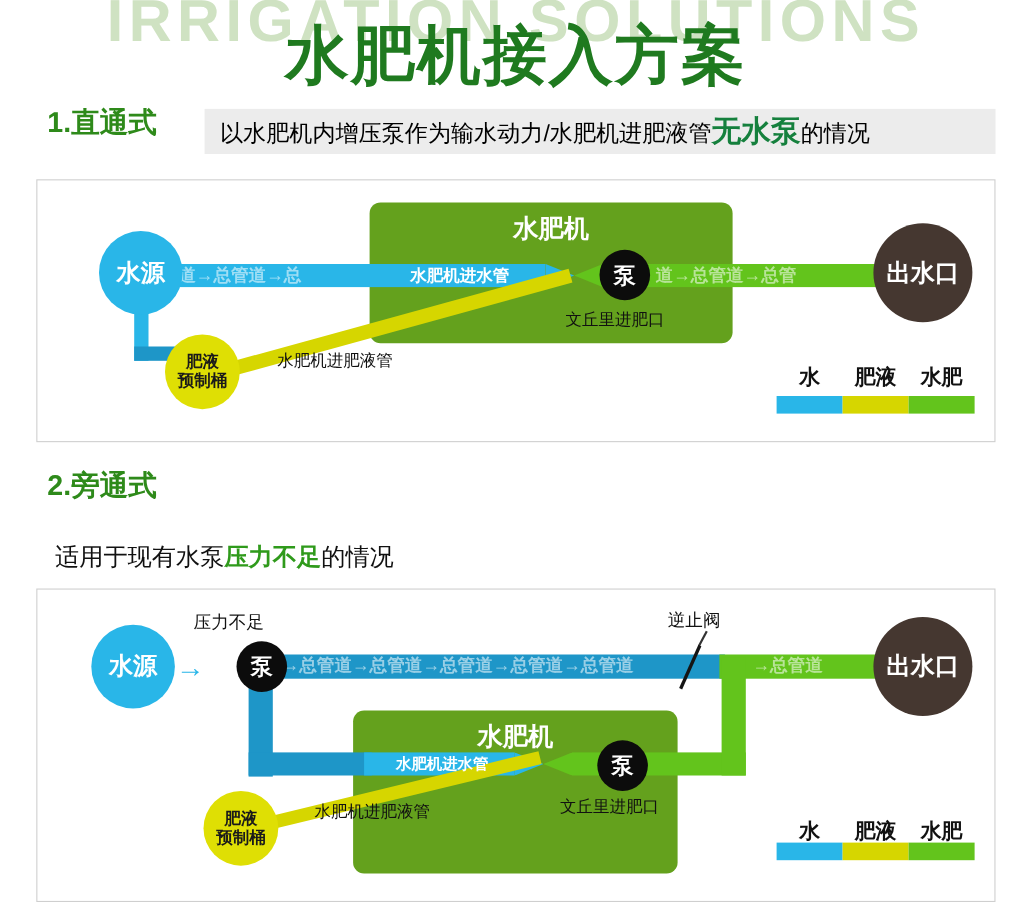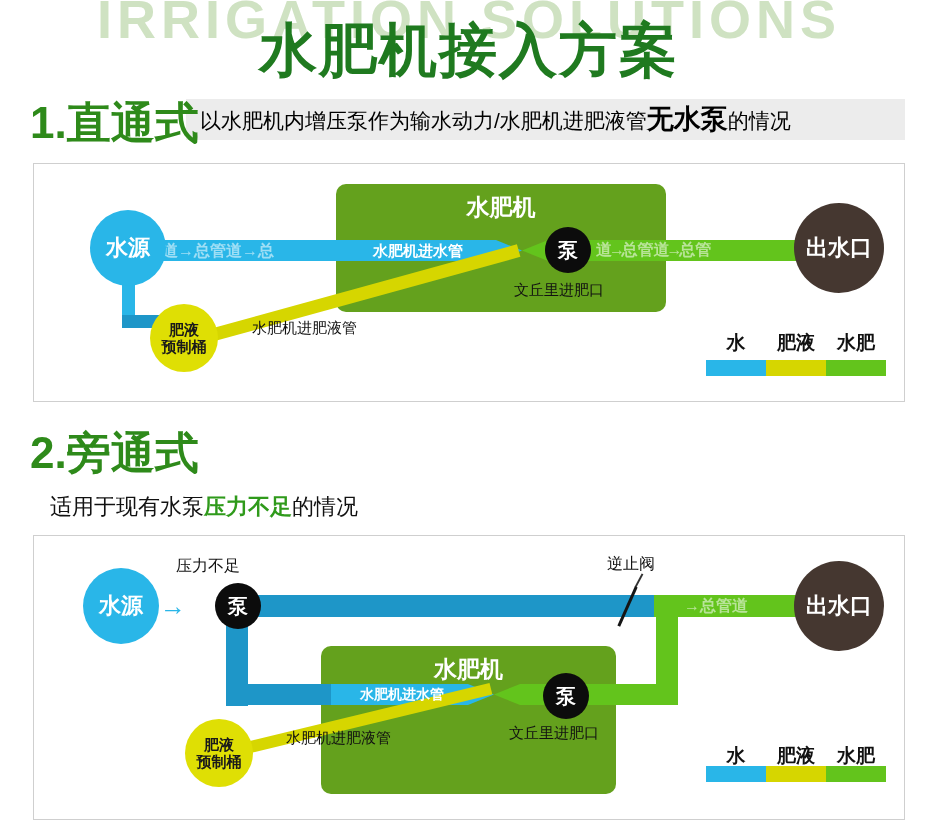--- a/index.html
+++ b/index.html
@@ -2,23 +2,23 @@
 <html><head>
 <meta charset="utf-8">
 <style>
   html,body{margin:0;padding:0;background:#fff;}
   .page{position:relative;width:938px;height:830px;background:#fff;overflow:hidden;
         font-family:"Liberation Sans","DejaVu Sans",sans-serif;color:#111;}
   .watermark{position:absolute;top:-12px;left:0;width:100%;text-align:center;
              font-size:54px;font-weight:700;letter-spacing:5px;color:#cfe2c2;white-space:nowrap;z-index:0;}
   .title{position:absolute;top:12px;left:0;width:100%;margin:0;text-align:center;
          font-size:58px;font-weight:900;color:#1f7a1f;z-index:1;letter-spacing:2px;}
-  .sec-head{position:absolute;font-size:44px;font-weight:900;color:#2e8a1a;z-index:2;}
+  .sec-head{position:absolute;font-size:26px;font-weight:900;color:#2e8a1a;z-index:2;margin-left:13px;}
   .desc-box{position:absolute;background:#ececec;line-height:41px;font-size:21px;color:#000;z-index:1;}
-  .desc-bold{font-size:27px;font-weight:900;color:#000000;}
+  .desc-bold{font-size:27px;font-weight:900;color:#15803d;}
   .sub-line{position:absolute;font-size:22px;color:#111;z-index:1;}
   .sub-bold{font-weight:900;color:#2f9a1b;}
   .diagram{position:absolute;background:#fff;border:1px solid #cfcfcf;}
   .machine{position:absolute;background:#64a11d;border-radius:10px;}
   .machine-label{position:absolute;text-align:center;color:#fff;font-weight:900;font-size:23px;}
   .pipe{position:absolute;}
   .water{background:#29b6e8;}
   .waterdark{background:#1e96c8;}
   .mix{background:#63c41c;}
   .fert{background:#d6d600;}
@@ -55,21 +55,21 @@
 
   <div class="diagram" style="left:33px;top:163px;width:870px;height:237px;">
     <div class="machine" style="left:302px;top:20px;width:330px;height:128px;"></div>
     <div class="machine-label" style="left:302px;top:28px;width:330px;">水肥机</div>
 
     <div class="pipe water" style="left:90px;top:76px;width:372px;height:21px;"></div>
     <div class="pipe-text" style="left:112px;top:76px;width:188px;">管道→总管道→总</div>
     <div class="taper-right water" style="left:462px;top:76px;"></div>
     <div class="taper-left mix" style="left:488px;top:76px;"></div>
     <div class="pipe mix" style="left:514px;top:76px;width:268px;height:21px;"></div>
-    <div class="pipe-text" style="left:562px;top:76px;width:196px;font-family:Liberation Mono, monospace;">道→总管道→总管</div>
+    <div class="pipe-text" style="left:562px;top:76px;width:196px;">道→总管道→总管</div>
     <div class="pipe-label" style="left:308px;top:76px;width:152px;">水肥机进水管</div>
 
     <div class="pipe water" style="left:88px;top:112px;width:13px;height:52px;"></div>
     <div class="pipe waterdark" style="left:88px;top:151px;width:46px;height:13px;"></div>
     <div class="pipe fert" style="left:180px;top:164px;width:316px;height:13px;transform:rotate(-15.4deg);transform-origin:left center;"></div>
 
     <div class="blabel" style="left:430px;top:117px;width:190px;text-align:center;">文丘里进肥口</div>
     <div class="blabel" style="left:218px;top:155px;">水肥机进肥液管</div>
 
     <div class="circle source" style="left:56px;top:46px;">水源</div>
@@ -89,20 +89,21 @@
   </div>
 
   <div class="sec-head" style="left:30px;top:424px;text-align:center;">2.旁通式</div>
   <div class="sub-line" style="left:50px;top:492px;"><span>适用于现有水泵</span><span class="sub-bold">压力不足</span><span>的情况</span></div>
 
   <div class="diagram" style="left:33px;top:535px;width:870px;height:283px;">
     <div class="machine" style="left:287px;top:110px;width:295px;height:148px;"></div>
     <div class="machine-label" style="left:287px;top:118px;width:295px;">水肥机</div>
 
     <div class="pipe waterdark" style="left:200px;top:59px;width:425px;height:22px;"></div>
+    <div class="pipe-text" style="left:222px;top:59px;width:380px;">→总管道→总管道→总管道→总管道→总管道</div>
     <div class="pipe mix" style="left:620px;top:59px;width:160px;height:22px;"></div>
     <div class="pipe-text" style="left:650px;top:59px;width:105px;">→总管道</div>
 
     <div class="pipe waterdark" style="left:192px;top:70px;width:22px;height:100px;"></div>
     <div class="pipe waterdark" style="left:192px;top:148px;width:112px;height:21px;"></div>
     <div class="pipe water" style="left:297px;top:148px;width:137px;height:21px;"></div>
     <div class="taper-right water" style="left:434px;top:148px;"></div>
     <div class="taper-left mix" style="left:460px;top:148px;"></div>
     <div class="pipe mix" style="left:486px;top:148px;width:158px;height:21px;"></div>
     <div class="pipe mix" style="left:622px;top:62px;width:22px;height:107px;"></div>

